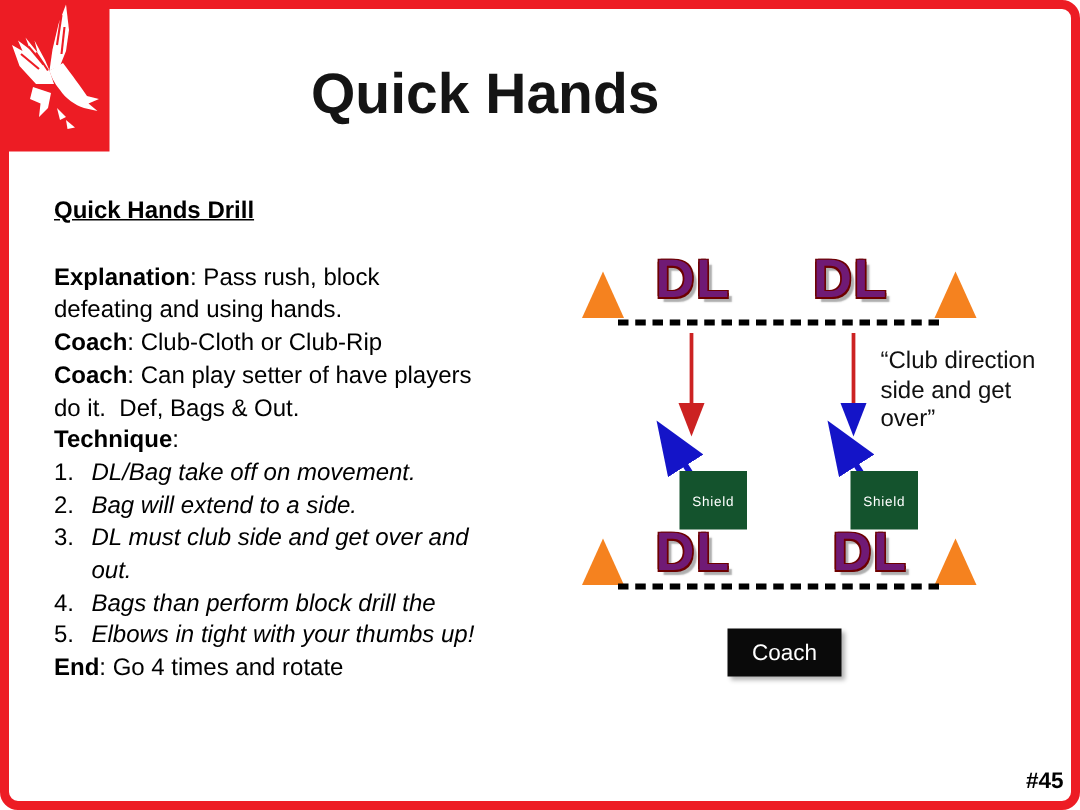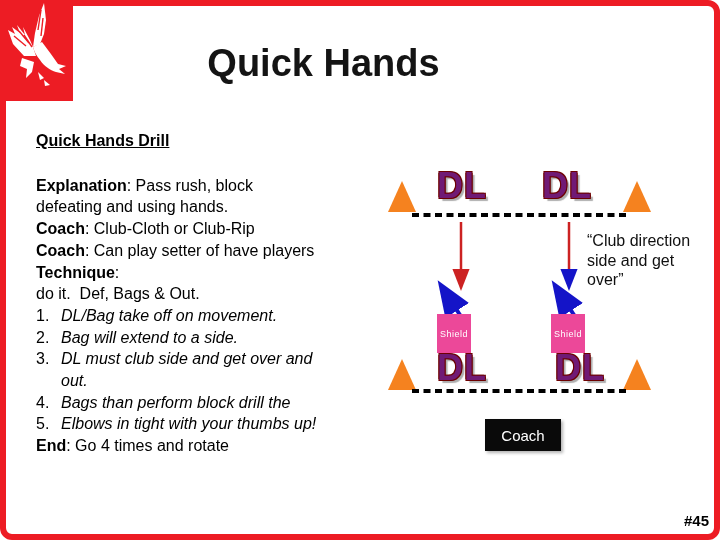--- a/index.html
+++ b/index.html
@@ -36,23 +36,23 @@
   .dl{
     position:absolute;font-size:36px;font-weight:800;color:#701a75;letter-spacing:1px;
     text-shadow:-1px -1px 0 #6d0000,1px -1px 0 #6d0000,-1px 1px 0 #6d0000,
                  1px 1px 0 #6d0000,3px 3px 1px rgba(130,130,130,.65);
   }
   .dl.tl{left:437px;top:165px;}
   .dl.tr{left:542px;top:165px;}
   .dl.bl{left:437px;top:347px;}
   .dl.br{left:555px;top:347px;}
   .shield{
-    position:absolute;width:34px;height:39px;background:#ec4899;color:#fff;
+    position:absolute;width:45px;height:39px;background:#14532d;color:#fff;
     display:flex;align-items:center;justify-content:center;
-    font-size:9px;letter-spacing:.5px;
+    font-size:9px;letter-spacing:.5px;margin-left:16px;
   }
   .shield.left{left:437px;top:314px;}
   .shield.right{left:551px;top:314px;}
   .coach{
     position:absolute;left:485px;top:419px;width:76px;height:32px;background:#0a0a0a;
     color:#fff;font-size:15px;display:flex;align-items:center;justify-content:center;
     box-shadow:2px 2px 3px rgba(0,0,0,.3);
   }
   .quote{
     position:absolute;left:587px;top:231px;width:118px;color:#101010;
@@ -91,22 +91,22 @@
 
   <div class="title">Quick Hands</div>
 
   <div class="textblock">
     <div class="heading">Quick Hands Drill</div>
     <div>
         <div class="tline"><b>Explanation</b>: Pass rush, block</div>
         <div class="tline">defeating and using hands.</div>
         <div class="tline"><b>Coach</b>: Club-Cloth or Club-Rip</div>
         <div class="tline"><b>Coach</b>: Can play setter of have players</div>
+        <div class="tline">do it.&nbsp; Def, Bags &amp; Out.</div>
         <div class="tline"><b>Technique</b>:</div>
-        <div class="tline">do it.&nbsp; Def, Bags &amp; Out.</div>
         <div class="tline numline"><span class="num">1.</span><span class="txt">DL/Bag take off on movement.</span></div>
         <div class="tline numline"><span class="num">2.</span><span class="txt">Bag will extend to a side.</span></div>
         <div class="tline numline"><span class="num">3.</span><span class="txt">DL must club side and get over and</span></div>
         <div class="tline numline"><span class="num"></span><span class="txt">out.</span></div>
         <div class="tline numline"><span class="num">4.</span><span class="txt">Bags than perform block drill the</span></div>
         <div class="tline numline"><span class="num">5.</span><span class="txt">Elbows in tight with your thumbs up!</span></div>
         <div class="tline"><b>End</b>: Go 4 times and rotate</div>
       </div>
   </div>
 

